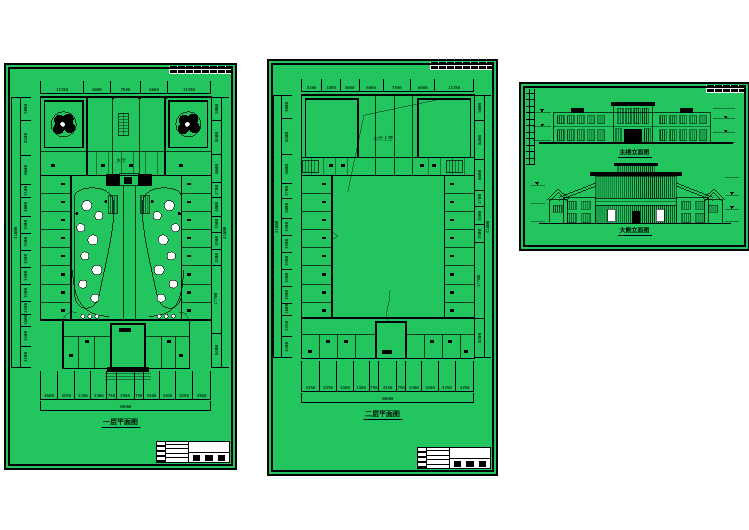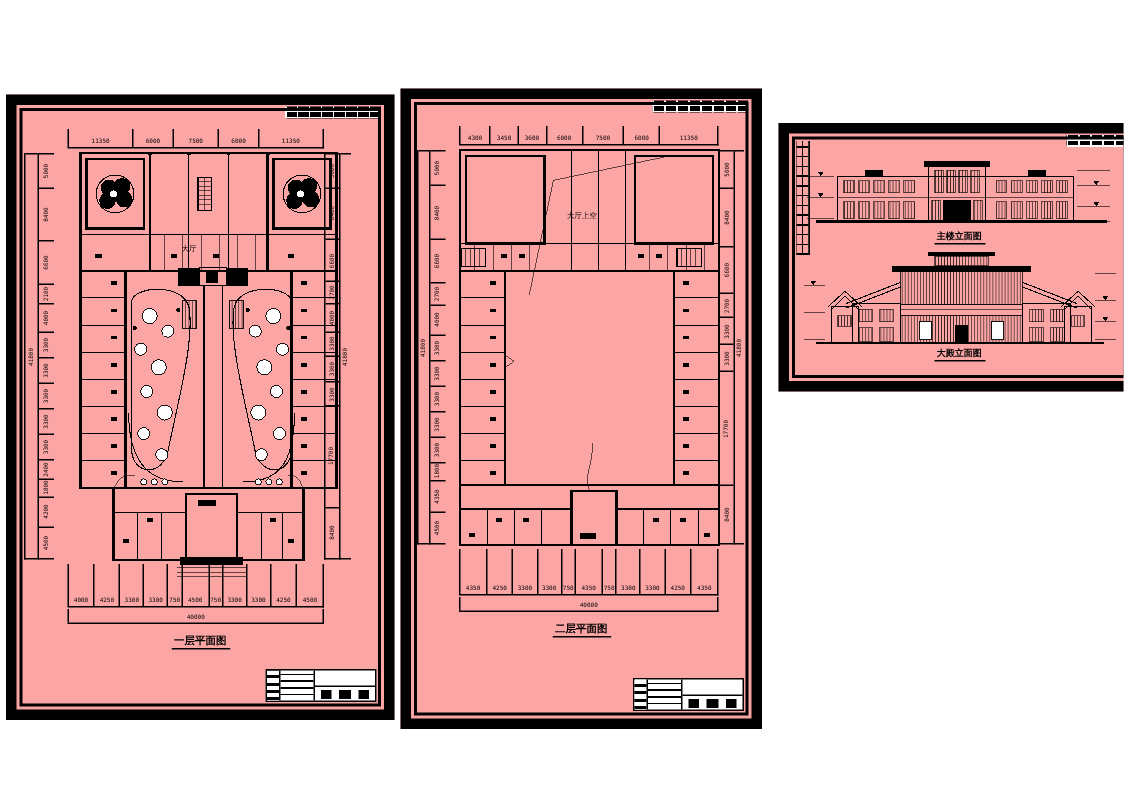--- a/index.html
+++ b/index.html
@@ -1,18 +1,18 @@
 <!DOCTYPE html>
 <html><head>
 <meta charset="utf-8">
 <style>
   html,body{margin:0;padding:0;}
   body{width:749px;height:530px;background:#ffffff;position:relative;overflow:hidden;
        font-family:"DejaVu Sans Mono",monospace;color:#000;}
-  .sheet{position:absolute;border:7px solid #000000;background:#fca5a5;}
+  .sheet{position:absolute;border:2px solid #000000;background:#22c55e;}
   .inner{position:absolute;inset:2px;border:2px solid #000;}
   svg{position:absolute;inset:0;width:100%;height:100%;stroke:#000;fill:none;stroke-width:.7;}
   .w{stroke-width:1.6;}
   .t{stroke-width:.4;}
   .b{fill:#000;stroke:none;}
   .wf{fill:#fff;stroke:#000;stroke-width:.6;}
   
   .drow{position:absolute;display:flex;align-items:stretch;border-bottom:1px solid #000;
         border-right:1px solid #000;font-size:4px;line-height:4px;}
   .drow span{border-left:1px solid #000;display:flex;align-items:flex-end;justify-content:center;min-width:0;}
@@ -41,21 +41,21 @@
   .tb-r-bot{border-top:1px solid #000;height:6px;display:flex;gap:5px;padding:1.5px 4px;}
   .tb-r-bot i{background:#000;flex:1;}
   
   .vstrip{position:absolute;left:1px;top:1px;width:8px;height:76px;border-right:1px solid #000;
     background-image:repeating-linear-gradient(0deg,#000 0 1px,transparent 1px 6.5px),
                      repeating-linear-gradient(90deg,transparent 0 3.5px,#000 3.5px 4.5px);}
 </style>
 </head>
 <body>
 
-<div class="sheet" style="left:4px;top:63px;width:229px;height:403px;padding-left:16px;">
+<div class="sheet" style="left:4px;top:63px;width:229px;height:403px;">
   <div class="hstrip"></div>
   <div class="inner">
 
     <svg viewBox="0 0 219 393" shape-rendering="crispEdges">
       <defs>
         <pattern id="vh1" width="2.2" height="2.2" patternUnits="userSpaceOnUse">
           <path d="M0.6,0V2.2" stroke="#000" stroke-width="0.7"></path>
         </pattern>
         <g id="btree">
           <circle r="12.5"></circle>

